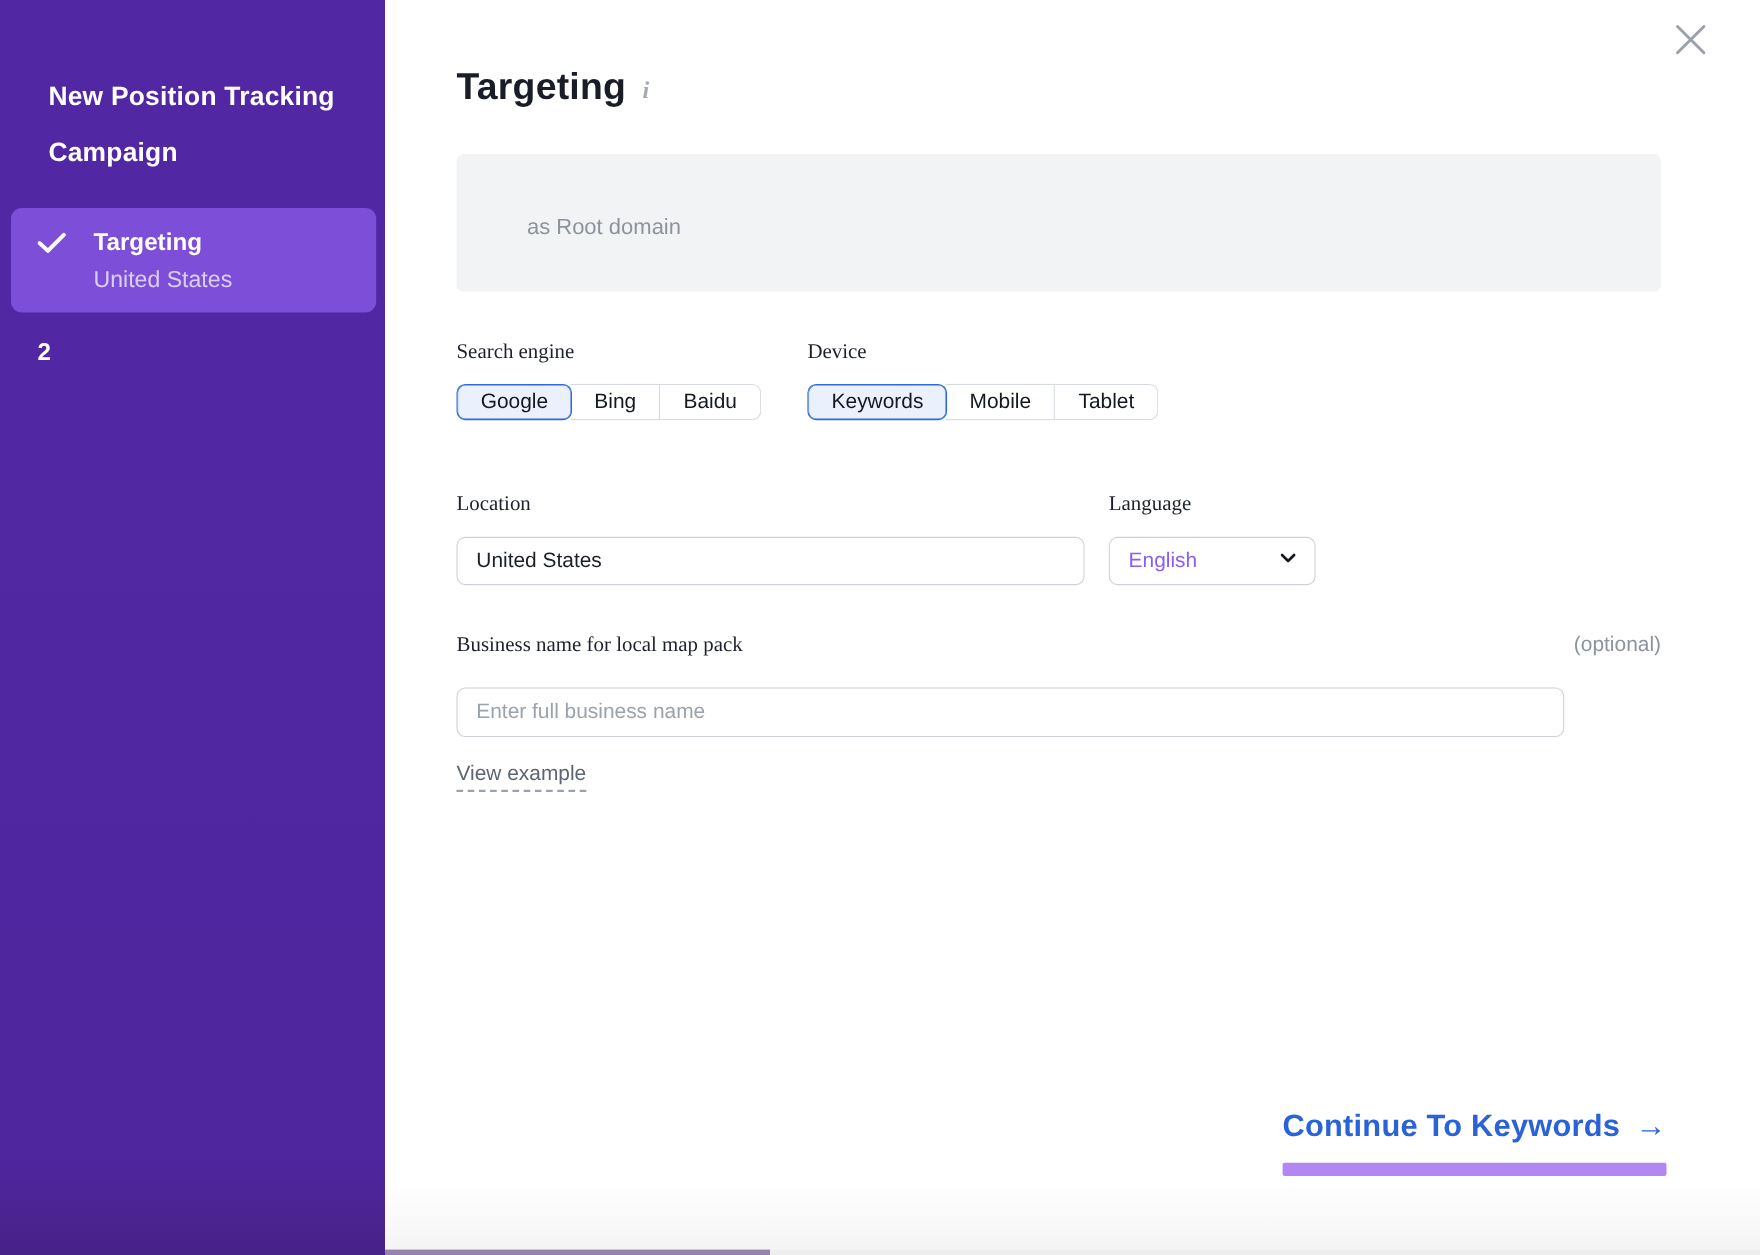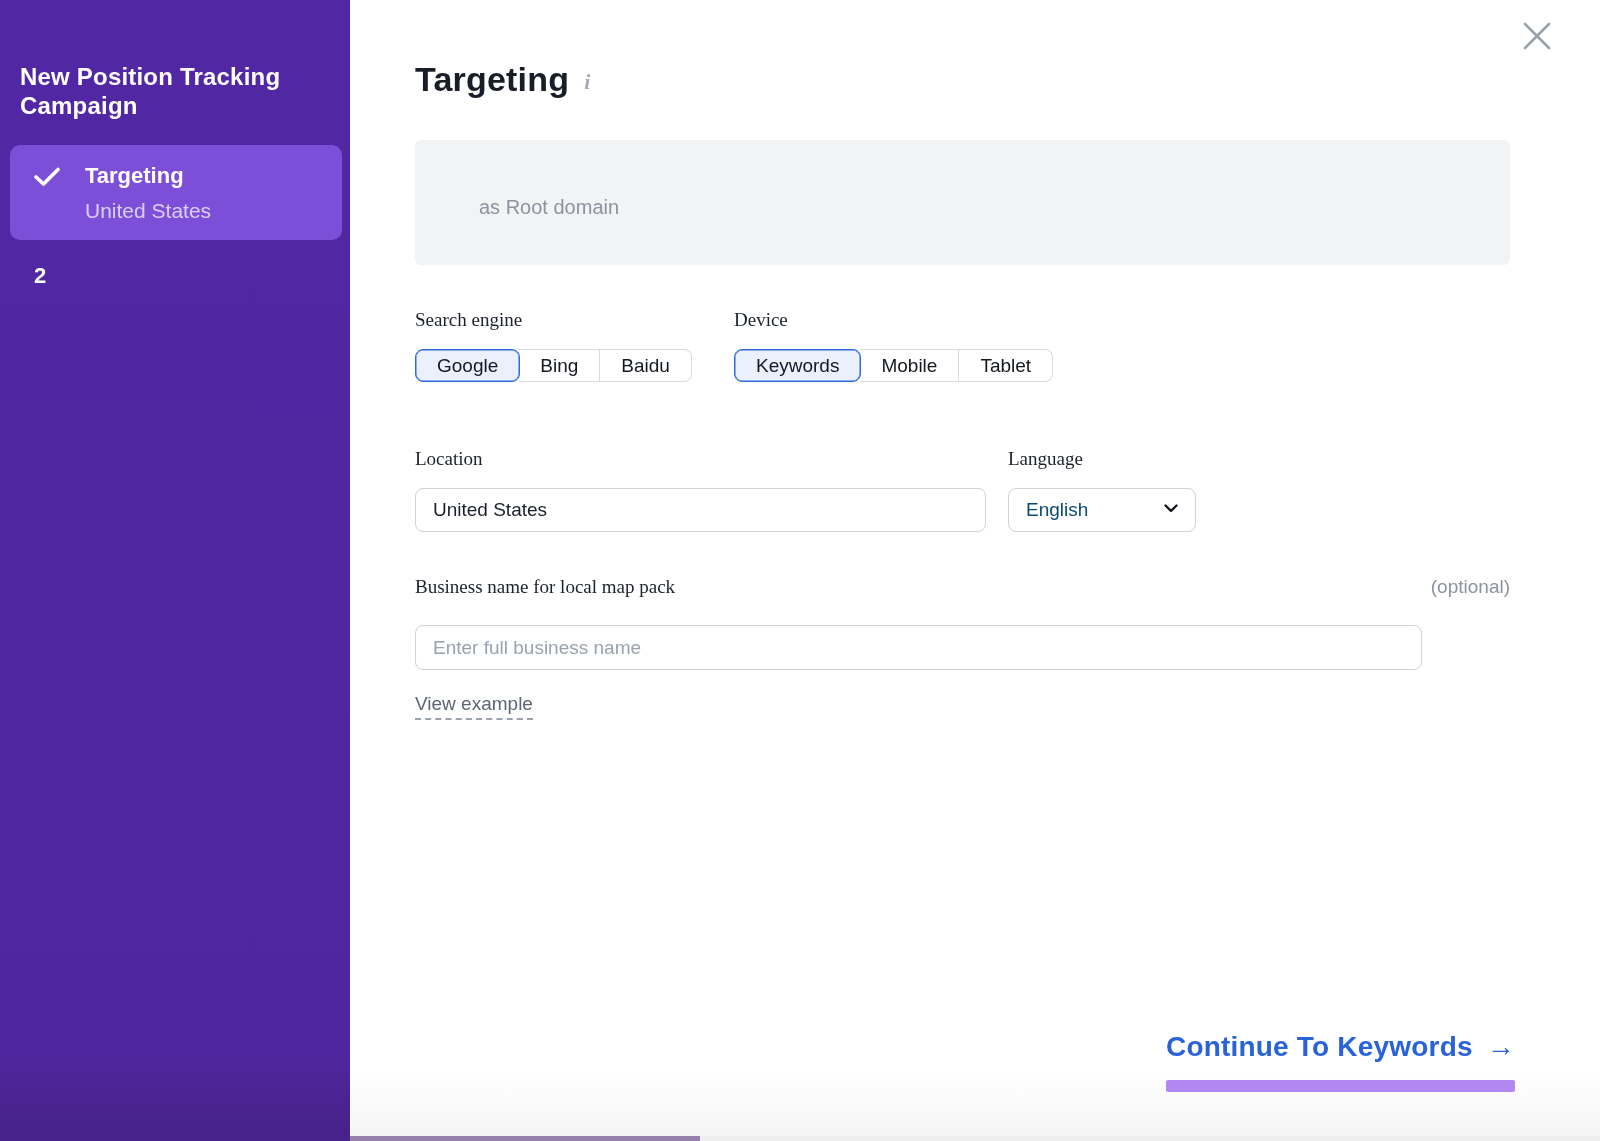--- a/index.html
+++ b/index.html
@@ -8,22 +8,22 @@
 
   .screen { position:relative; width:1600px; height:1141px; overflow:hidden; display:flex; }
 
   
   .sidebar {
     width:350px; flex:0 0 350px; height:100%;
     background:linear-gradient(180deg,#5227a4 0%, #50269f 92%, #472288 100%);
     color:#fff;
   }
   .sidebar-title {
-    margin:62px 30px 0 20px;
-    font-size:24px; line-height:29px; font-weight:bold; color:#ffffff;
+    margin:62px 30px 0 44px;
+    font-size:24px; line-height:51px; font-weight:bold; color:#ffffff;
     letter-spacing:.2px;
   }
   .steps { margin:25px 8px 0 10px; }
   .step { display:flex; align-items:flex-start; padding:17px 14px 17px 0; border-radius:10px; }
   .step.active { background:#7d4fd8; }
   .step + .step { margin-top:5px; }
   .step-indicator {
     width:75px; flex:0 0 75px; padding-left:24px; padding-top:1px;
     font-size:22px; font-weight:bold; color:#fff;
   }
@@ -87,33 +87,33 @@
   .text-input {
     margin-top:18px; width:100%; height:44px;
     border:1px solid #cdd2d9; border-radius:8px;
     padding:0 17px; font-size:19px; color:#1a1f29; font-family:inherit;
     background:#fff; outline:none;
   }
   .text-input::placeholder { color:#9aa2ad; }
   .select-box {
     margin-top:18px; width:100%; height:44px;
     border:1px solid #cdd2d9; border-radius:8px; background:#fff;
-    padding:0 15px 0 17px; font-size:19px; color:#0c4a6e;
+    padding:0 15px 0 17px; font-size:19px; color:#8b5cf6;
     display:flex; align-items:center; justify-content:space-between; cursor:pointer;
   }
 
   .biz-label-row { display:flex; justify-content:space-between; align-items:flex-end; margin-top:44px; width:1095px; }
   .optional-label { font-size:19px; color:#8d939e; }
   .biz-input { width:1007px; height:45px; margin-top:27px; }
   .view-example {
     display:inline-block; margin-top:23px; font-size:19px; color:#5e6572;
     border-bottom:2px dashed #9aa2ad; padding-bottom:3px; cursor:pointer; text-decoration:none;
   }
 
-  .continue-wrap { position:absolute; top:1031px; right:85px; text-align:right; cursor:pointer; }
+  .continue-wrap { position:absolute; top:1008px; right:85px; text-align:right; cursor:pointer; }
   .continue-link {
     font-size:28px; font-weight:bold; letter-spacing:.2px; color:#2a63d8;
     display:inline-flex; align-items:center; text-decoration:none;
   }
   .continue-arrow { margin-left:14px; font-weight:bold; }
   .continue-bar { margin-top:17px; height:12px; width:100%; background:#b287f2; border-radius:2px; }
 
   .bottom-edge {
     position:absolute; left:0; bottom:0; width:100%; height:5px;
     background:linear-gradient(90deg,#47236f 0px,#47236f 350px,#e9e9e9 350px,#e9e9e9 100%);

